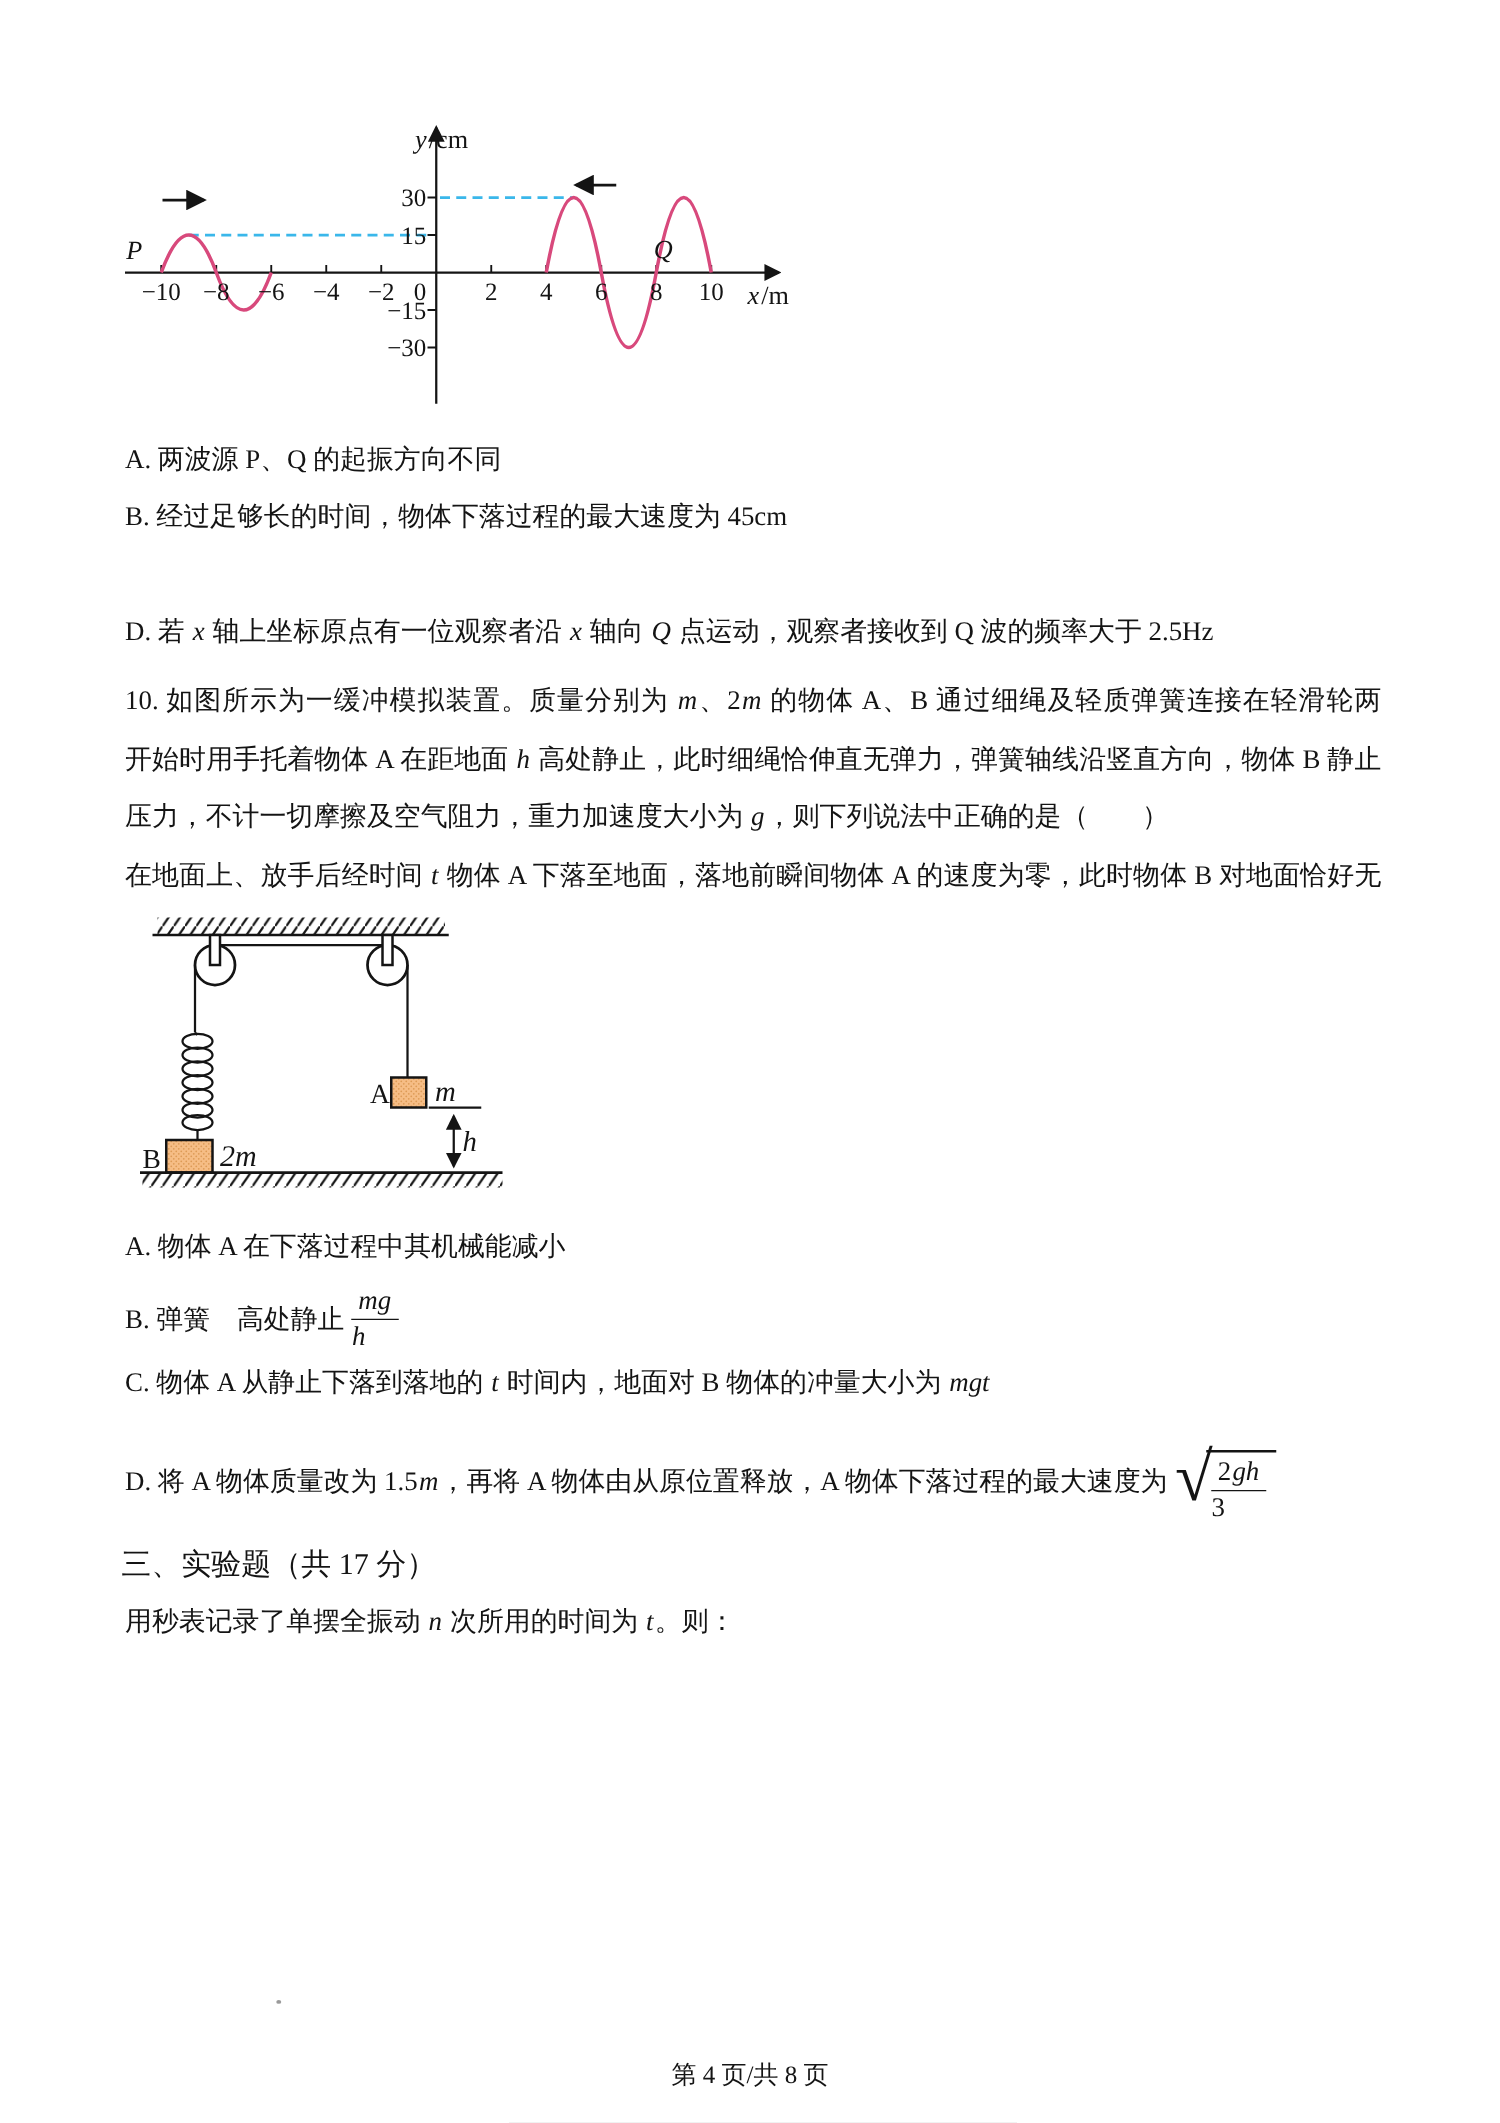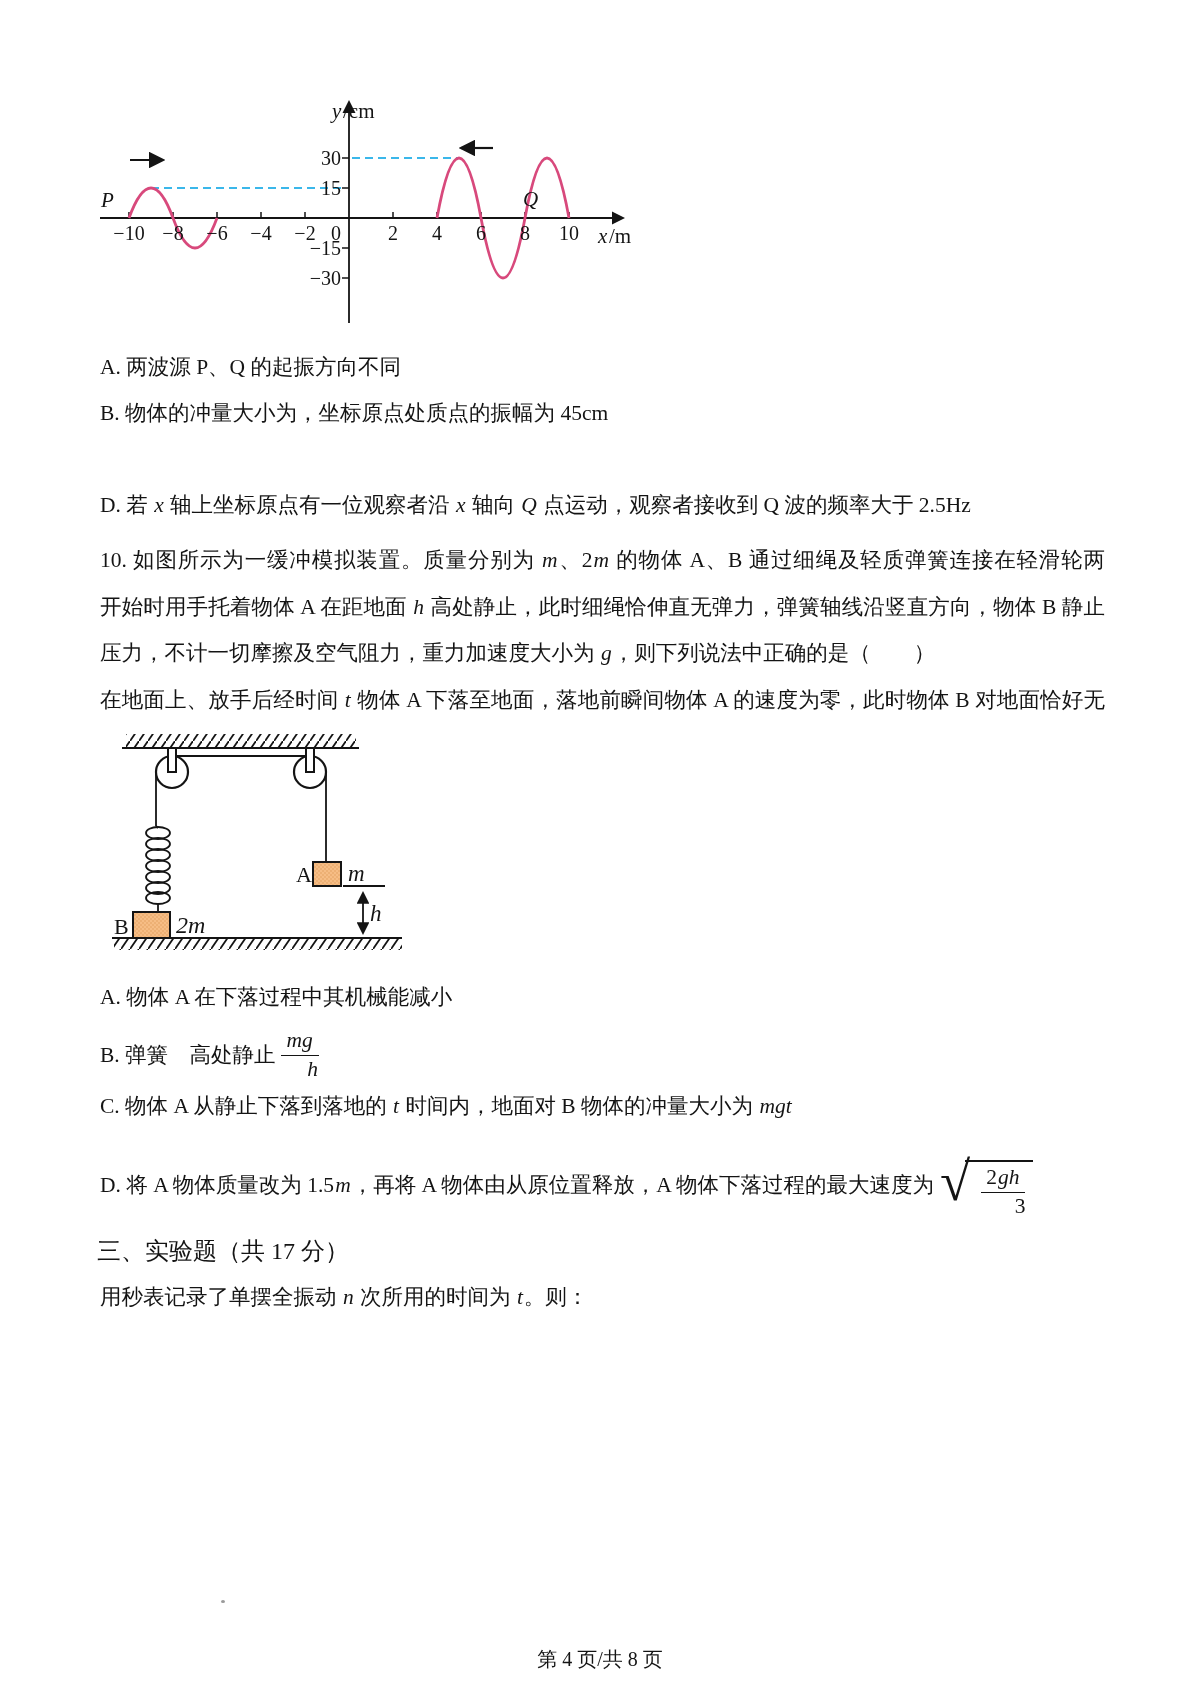--- a/index.html
+++ b/index.html
@@ -5,27 +5,27 @@
   html,body{margin:0;padding:0;background:#e8e8e8;}
   .page{position:relative;width:1200px;height:1698px;background:#ffffff;
         font-family:"Liberation Serif","DejaVu Serif",serif;color:#141414;overflow:hidden;}
   .abs{position:absolute;}
   .opt{font-size:21.5px;line-height:1.12;white-space:nowrap;}
   .row{display:flex;align-items:center;}
   .stem{font-size:21.5px;}
   .stem .line{line-height:46.5px;height:46.5px;white-space:nowrap;}
   .stem .line.just{text-align:justify;text-align-last:justify;white-space:normal;height:46.5px;overflow:hidden;}
   i.var{font-style:italic;padding:0 1px;}
-  .frac{display:inline-block;text-align:right;line-height:1.15;vertical-align:middle;margin-left:5px;}
+  .frac{display:inline-block;text-align:left;line-height:1.15;vertical-align:middle;margin-left:5px;}
   .frac .fnum{display:block;border-bottom:1.7px solid #141414;padding:0 5px 2px;}
   .frac .fden{display:block;padding-top:1px;}
   .sqrt{display:inline-flex;align-items:flex-start;margin-left:6px;}
   .sqrt .radical{font-size:55px;line-height:1;display:block;margin-top:2px;margin-right:-5px;font-style:normal;}
   .sqrt .radicand{display:block;border-top:2.2px solid #141414;margin-top:8px;padding:3px 8px 0 4px;}
-  .sqrt .frac{margin-left:12px;vertical-align:baseline;}
+  .sqrt .frac{margin-left:0;vertical-align:baseline;}
   .section-title{font-size:24px;font-weight:normal;white-space:nowrap;}
   .footer{width:1200px;text-align:center;font-size:20px;}
   .speck{width:4px;height:3px;background:#9a9a9a;border-radius:50%;}
   svg text{font-family:"Liberation Serif","DejaVu Serif",serif;fill:#141414;}
 </style>
 </head>
 <body>
 
 <div class="page">
 
@@ -91,21 +91,21 @@
 
     <g font-size="20" text-anchor="end">
       <text x="256" y="80">30</text>
       <text x="256" y="110">15</text>
       <text x="256" y="170">−15</text>
       <text x="256" y="200">−30</text>
     </g>
   </svg>
 
   <div class="opt abs" style="left:100px;top:355px;">A. 两波源 P、Q 的起振方向不同</div>
-  <div class="opt abs" style="left:100px;top:401px;">B. 物体的冲量大小为，坐标原点处质点的振幅为 45cm</div>
+  <div class="opt abs" style="left:100px;top:401px;">B. 经过足够长的时间，物体下落过程的最大速度为 45cm</div>
   <div class="opt abs" style="left:100px;top:493px;">D. 若 <i class="var">x</i> 轴上坐标原点有一位观察者沿 <i class="var">x</i> 轴向 <i class="var">Q</i> 点运动，观察者接收到 Q 波的频率大于 2.5Hz</div>
 
   <div class="stem abs" style="left:100px;top:537px;width:1005px;">
     <div class="line just">10. 如图所示为一缓冲模拟装置。质量分别为 <i class="var">m</i>、2<i class="var">m</i> 的物体 A、B 通过细绳及轻质弹簧连接在轻滑轮两侧，</div>
     <div class="line just">开始时用手托着物体 A 在距地面 <i class="var">h</i> 高处静止，此时细绳恰伸直无弹力，弹簧轴线沿竖直方向，物体 B 静止</div>
     <div class="line">压力，不计一切摩擦及空气阻力，重力加速度大小为 <i class="var">g</i>，则下列说法中正确的是（　　）</div>
     <div class="line just">在地面上、放手后经时间 <i class="var">t</i> 物体 A 下落至地面，落地前瞬间物体 A 的速度为零，此时物体 B 对地面恰好无</div>
   </div>
 
   <svg class="abs" style="left:112px;top:728px;" width="300" height="232" viewBox="0 0 300 232">

